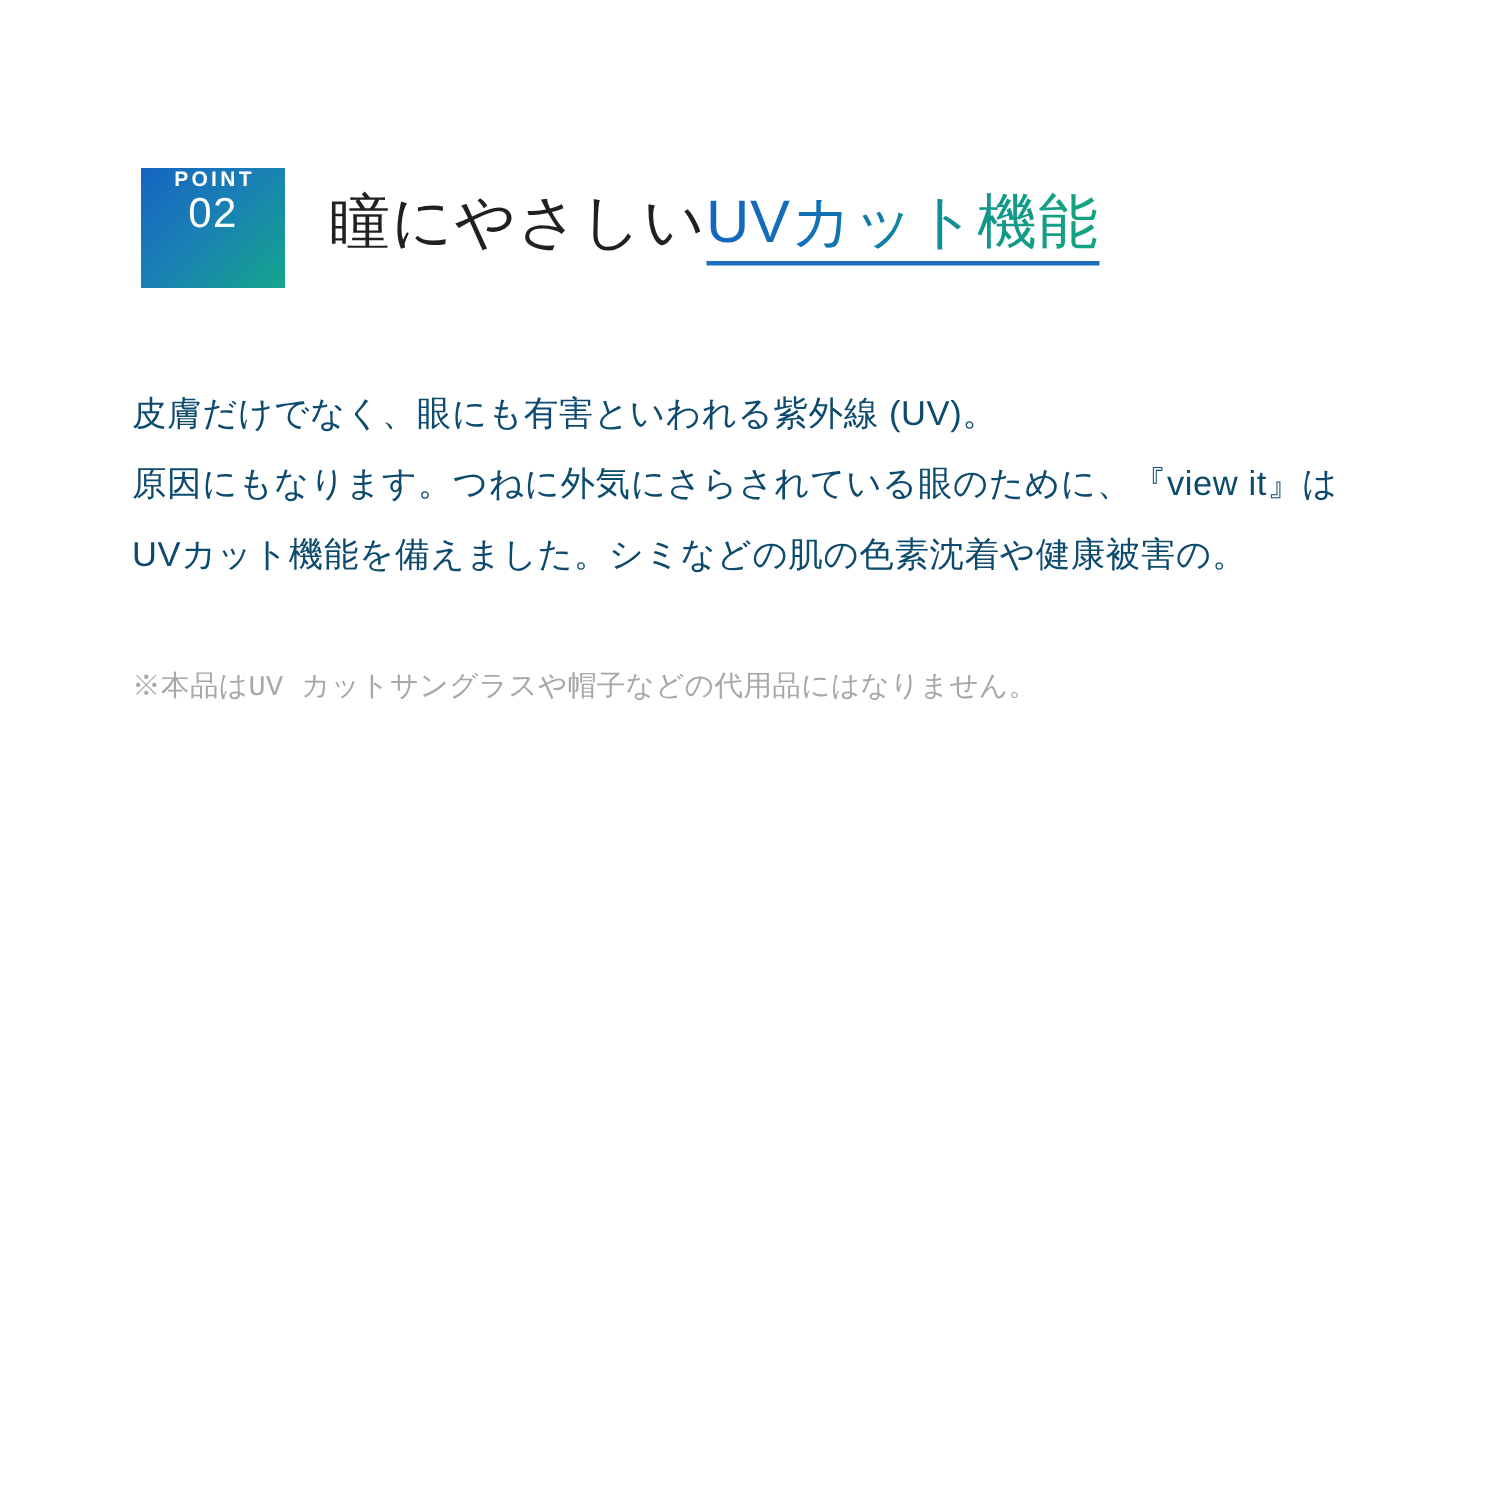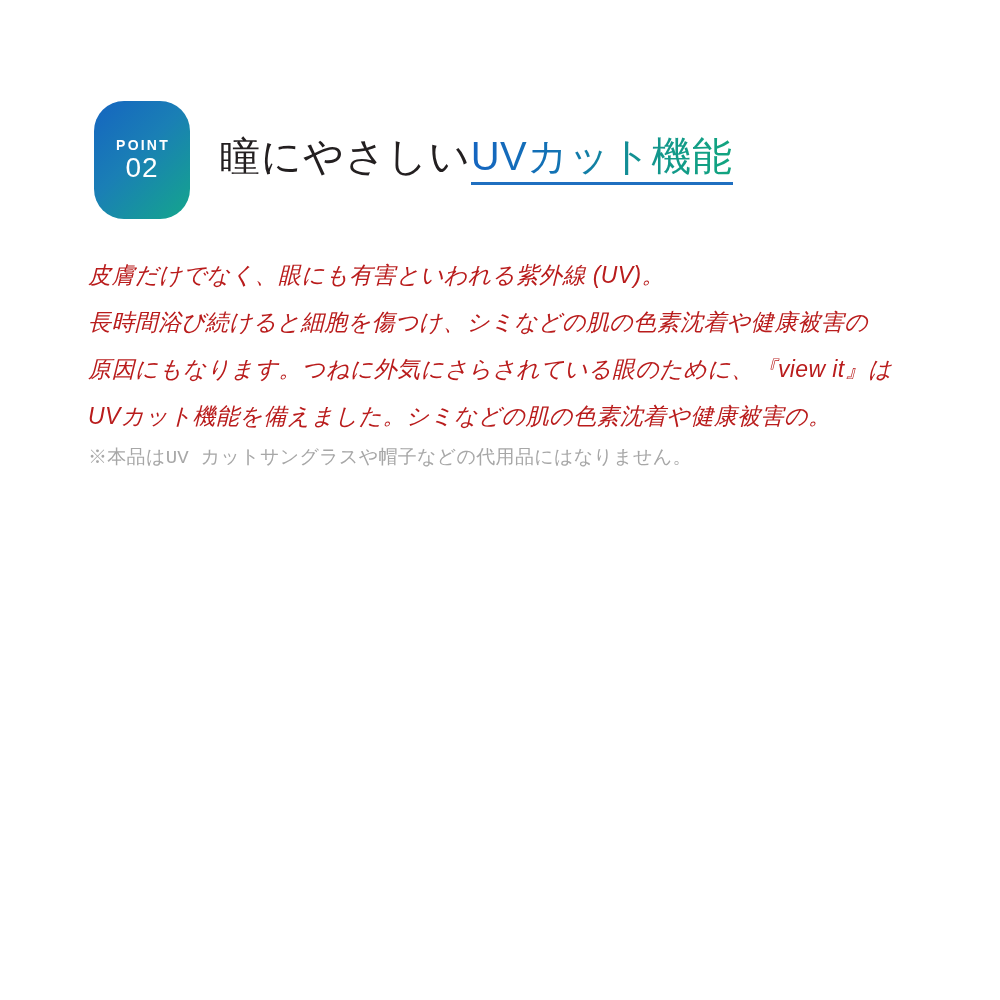--- a/index.html
+++ b/index.html
@@ -20,28 +20,26 @@
   
   #header {
     position: absolute;
     left: 94px;
     top: 101px;
     display: flex;
     align-items: center;
   }
   #point-badge {
     width: 96px;
-    height: 118px;
+    height: 80px;
     background: linear-gradient(135deg, #1565c0 0%, #1a7fb5 45%, #14a68c 100%);
     display: flex;
     flex-direction: column;
     align-items: center;
-    justify-content: center;
     flex: none;
-    border-radius: 30px;
   }
   #point-badge .point-word {
     color: #ffffff;
     font-size: 14px;
     letter-spacing: 2.2px;
     font-weight: 700;
     line-height: 1;
     margin-bottom: 2px;
     padding-left: 2px;
   }
@@ -80,24 +78,23 @@
   #body-copy {
     position: absolute;
     left: 88px;
     top: 252px;
     width: 840px;
   }
   #body-copy p {
     margin: 0;
     font-size: 23px;
     line-height: 47px;
-    color: #b91c1c;
+    color: #0c4a6e;
     letter-spacing: 0.4px;
     white-space: nowrap;
-    font-style: italic;
   }
   #note {
     position: absolute;
     left: 88px;
     top: 443px;
     font-size: 19px;
     line-height: 30px;
     color: #a7a7a7;
     letter-spacing: 0.3px;
     white-space: nowrap;
@@ -127,21 +124,20 @@
     <div class="point-num">02</div>
   </div>
   <h1 id="heading">
     <span class="h-plain">瞳にやさしい</span>
       <span class="h-accent">UVカット機能</span>
   </h1>
 </div>
 
 <div id="body-copy">
   <p>皮膚だけでなく、眼にも有害といわれる紫外線 (UV)。</p>
-  <p>長時間浴び続けると細胞を傷つけ、シミなどの肌の色素沈着や健康被害の</p>
   <p>原因にもなります。つねに外気にさらされている眼のために、『view it』は</p>
   <p>UVカット機能を備えました。シミなどの肌の色素沈着や健康被害の。</p>
 </div>
 <div id="note">※本品はUV カットサングラスや帽子などの代用品にはなりません。</div>
 
 <div id="figure">
 
   <svg class="fig-svg" width="1000" height="1000" viewBox="0 0 1000 1000">
     <defs>
       <linearGradient id="lensFill" x1="0%" y1="0%" x2="100%" y2="100%">

